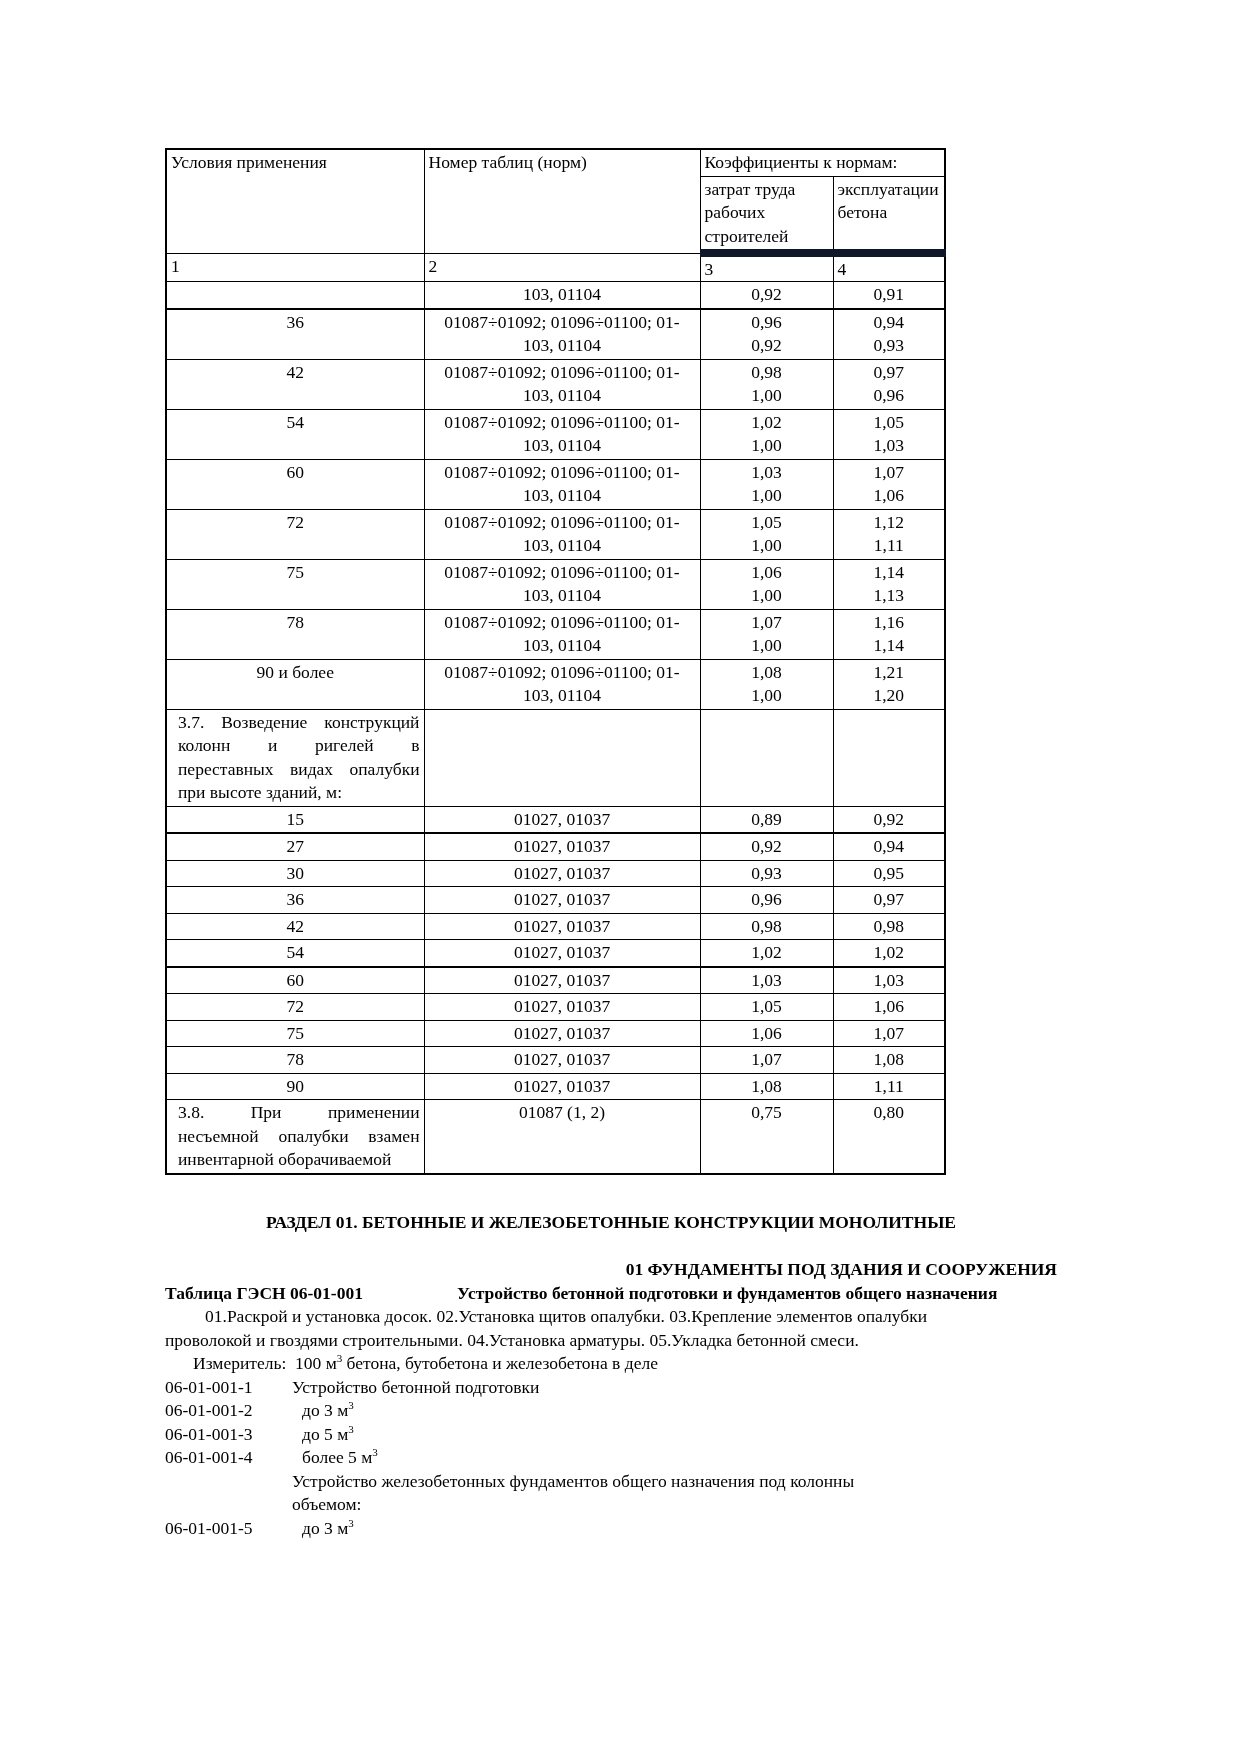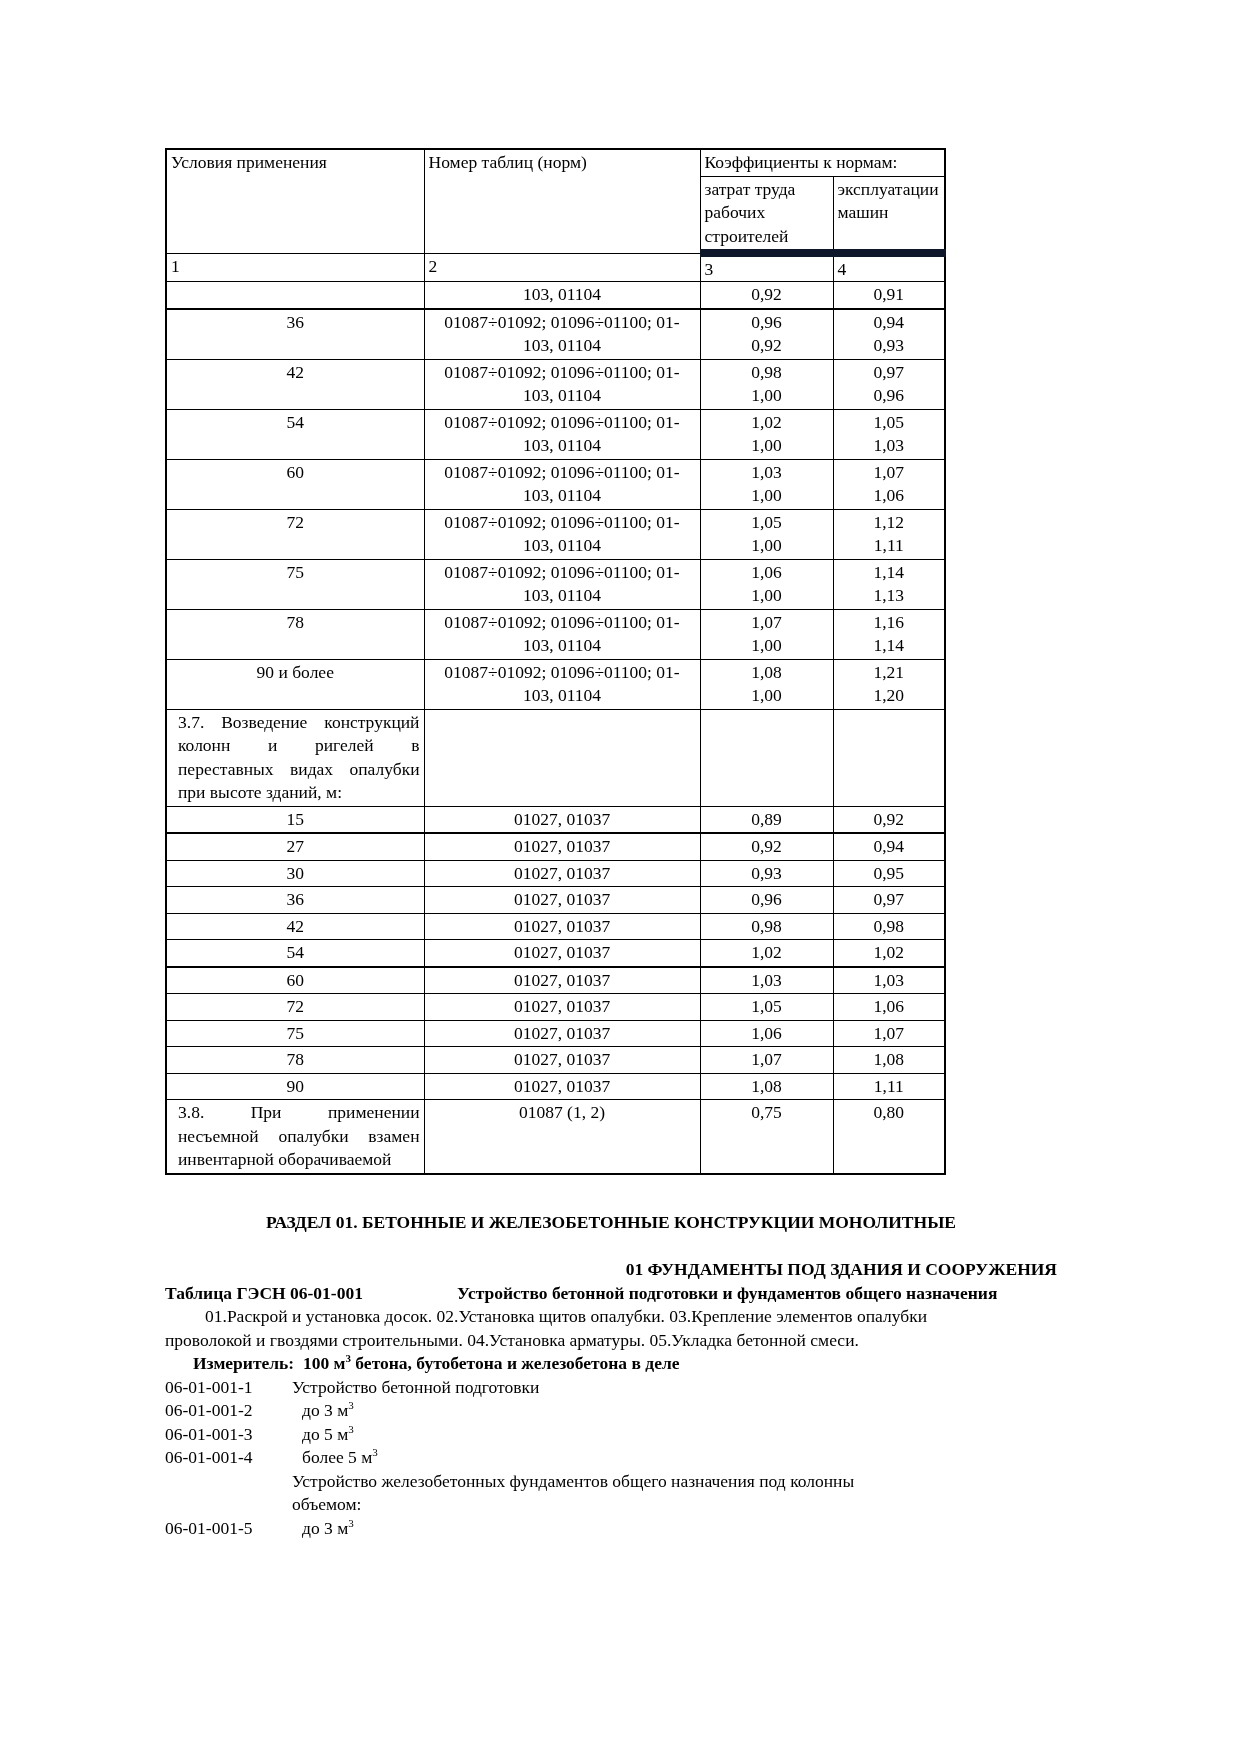--- a/index.html
+++ b/index.html
@@ -34,21 +34,21 @@
 
   
   .textblock { line-height:23.5px; }
   .section-title { margin-top:36px; text-align:center; font-weight:bold; }
   .section-subtitle { margin-top:24px; text-align:right; font-weight:bold; }
   .table-heading { display:flex; font-weight:bold; }
   .table-heading .th-label { width:292px; flex-shrink:0; }
   .table-heading .th-title { flex:1; }
   .works-heading { text-align:center; font-style:italic; }
   .works-text { text-align:justify; text-indent:40px; width:762px; }
-  .measure-line { font-weight:bold; padding-left:28px; white-space:pre-wrap; }
+  .measure-line { font-weight:normal; padding-left:28px; white-space:pre-wrap; }
   .item-row { display:flex; }
   .item-code { width:127px; flex-shrink:0; }
   .item-text { flex:1; white-space:pre-line; }
   .item-text.sub { padding-left:10px; }
   sup { font-size:11px; line-height:0; vertical-align:super; }
 </style>
 </head>
 <body>
 
 <div class="content">
@@ -61,21 +61,21 @@
         <col style="width:112px">
     </colgroup>
     <thead>
       <tr>
         <th rowspan="2" class="vmid">Условия применения</th>
         <th rowspan="2" class="vmid">Номер таблиц (норм)</th>
         <th colspan="2">Коэффициенты к нормам:</th>
       </tr>
       <tr class="subhead">
         <th>затрат труда рабочих строителей</th>
-        <th>эксплуатации машин</th>
+        <th>эксплуатации бетона</th>
       </tr>
       <tr class="numrow">
         <th>1</th>
         <th>2</th>
         <th>3</th>
         <th>4</th>
       </tr>
     </thead>
     <tbody>
         <tr>

